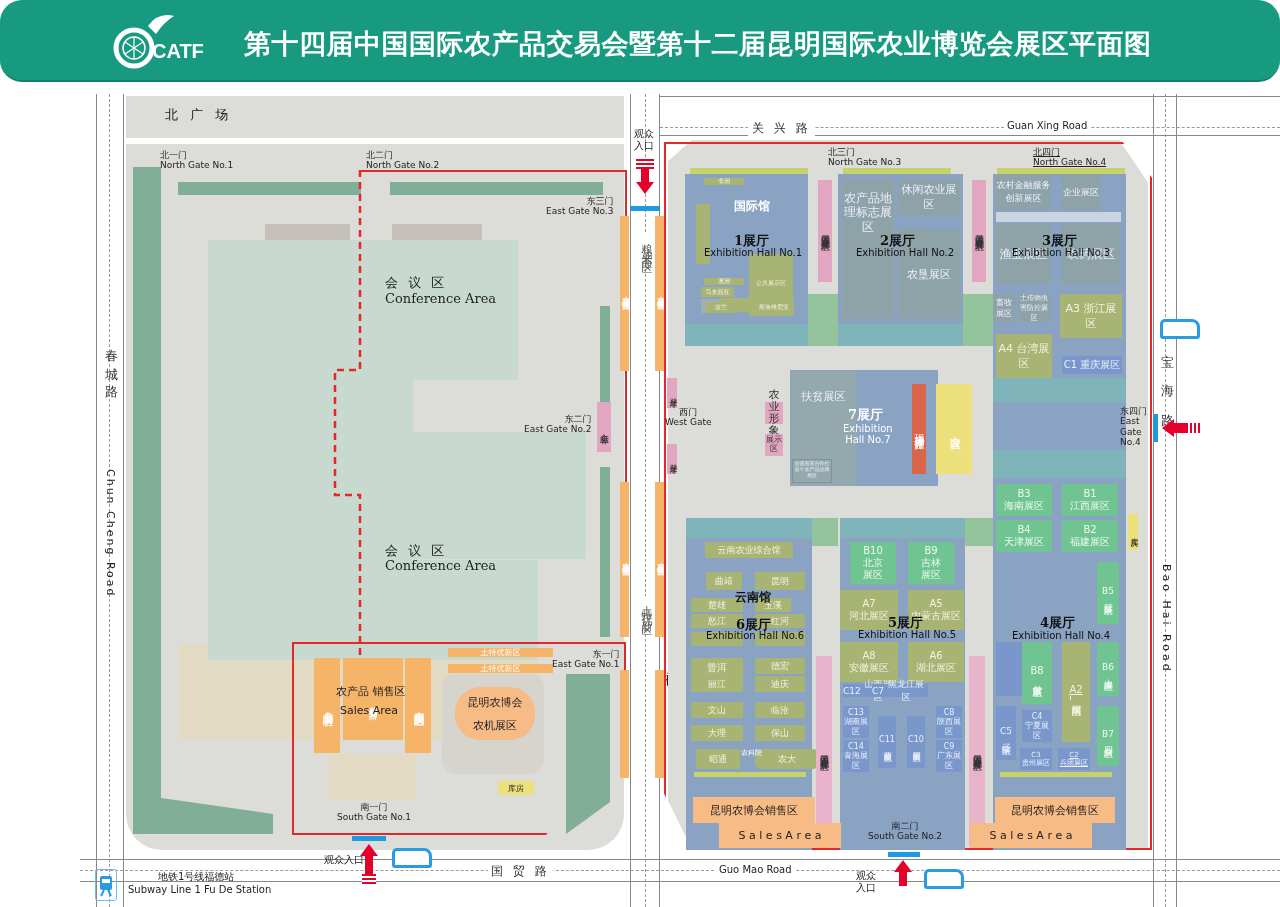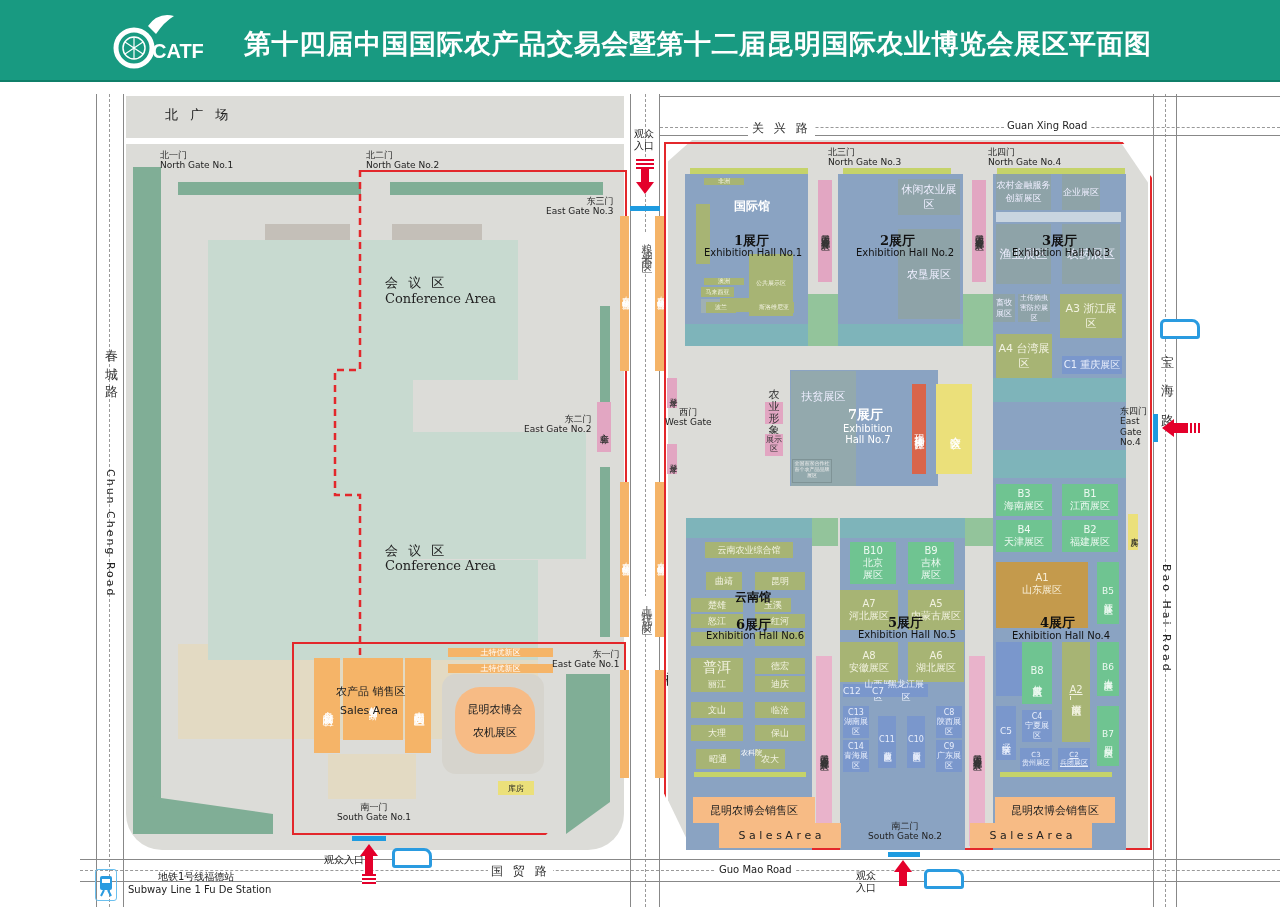--- a/index.html
+++ b/index.html
@@ -1,18 +1,18 @@
 <!DOCTYPE html>
 <html><head>
 <meta charset="utf-8">
 <style>
   *{box-sizing:border-box;margin:0;padding:0;}
   body{width:1280px;height:907px;background:#fff;font-family:"DejaVu Sans","Liberation Sans",sans-serif;position:relative;overflow:hidden;color:#222;}
   .abs{position:absolute;}
-  .header{left:0;top:0;width:1280px;height:82px;background:#189a81;border-bottom:2px solid #0f7f69;}
+  .header{left:0;top:0;width:1280px;height:82px;background:#189a81;border-bottom:2px solid #0f7f69;border-radius:22px;}
   .logo{left:112px;top:12px;width:100px;height:58px;}
   .title{left:244px;top:26px;font-family:"DejaVu Serif","Liberation Serif",serif;font-size:27px;font-weight:bold;color:#fff;letter-spacing:0.5px;white-space:nowrap;}
   .map{left:0;top:84px;width:1280px;height:823px;}
   .road-v{border-left:1px solid #888;border-right:1px solid #888;}
   .dash-v{border-left:1px dashed #999;}
   .dash-h{border-top:1px dashed #999;}
   .line-h{border-top:1px solid #888;}
   .gray{background:#dcdcd8;}
   .green{background:#80ae96;}
   .conf{background:#c8dad0;}
@@ -142,21 +142,21 @@
   <div class="abs" style="left:336px;top:600px;font-size:11px;">农产品 销售区</div>
   <div class="abs" style="left:340px;top:620px;font-size:11px;">Sales  Area</div>
   <div class="abs beige" style="left:328px;top:670px;width:88px;height:45px;"></div>
   <div class="abs orange c lbl" style="left:448px;top:564px;width:105px;height:9px;font-size:8px;">土特优新区</div>
   <div class="abs orange c lbl" style="left:448px;top:580px;width:105px;height:9px;font-size:8px;">土特优新区</div>
   <div class="abs gate" style="left:552px;top:565px;text-align:right;">
       <div>东一门</div>
       <div>East Gate No.1</div>
     </div>
   <div class="abs" style="left:442px;top:590px;width:102px;height:100px;background:#d6d4cd;border-radius:14px;"></div>
-  <div class="abs salmon c" style="left:455px;top:603px;width:80px;height:67px;font-size:11px;flex-direction:column;gap:8px;border-radius:25px;">
+  <div class="abs salmon c" style="left:455px;top:603px;width:80px;height:53px;font-size:11px;flex-direction:column;gap:8px;border-radius:25px;">
       <div>昆明农博会</div>
       <div>农机展区</div>
     </div>
   <div class="abs yellow c" style="left:498px;top:697px;width:36px;height:14px;font-size:8px;">库房</div>
   <div class="abs gate" style="left:337px;top:718px;text-align:center;">
       <div>南一门</div>
       <div>South Gate No.1</div>
     </div>
   <div class="abs bluebar" style="left:352px;top:752px;width:34px;height:5px;"></div>
 
@@ -176,21 +176,21 @@
   <div class="abs" style="left:641px;top:85px;width:8px;height:13px;background:#e4002b;"></div>
   <div class="abs bluebar" style="left:630px;top:122px;width:30px;height:5px;"></div>
 
   <div class="abs gray" style="left:668px;top:56px;width:480px;height:710px;clip-path:polygon(5% 0,94% 0,100% 6%,100% 100%,5% 100%,0 93%,0 3%);"></div>
   <div class="abs redline" style="left:664px;top:58px;width:488px;height:708px;clip-path:polygon(0 0,94% 0,100% 5%,100% 100%,5% 100%,0 92%);"></div>
 
   <div class="abs gate" style="left:828px;top:63px;">
       <div>北三门</div>
       <div>North Gate No.3</div>
     </div>
-  <div class="abs gate" style="left:988px;top:63px;">
+  <div class="abs gate" style="left:1033px;top:63px;text-decoration:underline;">
       <div>北四门</div>
       <div>North Gate No.4</div>
     </div>
 
   <div class="abs" style="left:690px;top:84px;width:118px;height:6px;background:#c5d36a;"></div>
   <div class="abs hall" style="left:685px;top:90px;width:123px;height:150px;"></div>
   <div class="abs teal" style="left:685px;top:240px;width:123px;height:22px;"></div>
   <div class="abs olive c" style="left:704px;top:94px;width:40px;height:7px;font-size:6px;">非洲</div>
   <div class="abs olive c" style="left:704px;top:194px;width:40px;height:7px;font-size:6px;">澳洲</div>
   <div class="abs olive c" style="left:701px;top:203px;width:33px;height:10px;font-size:6px;">马来西亚</div>
@@ -203,20 +203,21 @@
   <div class="abs olive c" style="left:754px;top:218px;width:40px;height:11px;font-size:6px;">斯洛维尼亚</div>
   <div class="abs hallname" style="left:734px;top:148px;">1展厅</div>
   <div class="abs hallen" style="left:704px;top:163px;">Exhibition Hall No.1</div>
 
   <div class="abs pink c vt" style="left:818px;top:96px;width:14px;height:102px;font-size:9px;">昆明农博会花卉展区</div>
   <div class="abs" style="left:808px;top:210px;width:32px;height:52px;background:#93c49b;"></div>
 
   <div class="abs" style="left:843px;top:84px;width:108px;height:6px;background:#c5d36a;"></div>
   <div class="abs hall" style="left:838px;top:90px;width:125px;height:150px;"></div>
   <div class="abs teal" style="left:838px;top:240px;width:125px;height:22px;"></div>
+  <div class="abs c" style="left:842px;top:95px;width:52px;height:140px;background:#8ea3a8;color:#eef;font-size:12px;align-items:flex-start;padding-top:12px;line-height:1.2;">农产品地理标志展区</div>
   <div class="abs c" style="left:898px;top:95px;width:62px;height:36px;background:#8ea3a8;color:#eef;font-size:11px;">休闲农业展区</div>
   <div class="abs c" style="left:898px;top:145px;width:62px;height:90px;background:#8ea3a8;color:#eef;font-size:11px;">农垦展区</div>
   <div class="abs hallname" style="left:880px;top:148px;">2展厅</div>
   <div class="abs hallen" style="left:856px;top:163px;">Exhibition Hall No.2</div>
 
   <div class="abs pink c vt" style="left:972px;top:96px;width:14px;height:102px;font-size:9px;">昆明农博会花卉展区</div>
   <div class="abs" style="left:963px;top:210px;width:32px;height:52px;background:#93c49b;"></div>
 
   <div class="abs" style="left:997px;top:84px;width:128px;height:6px;background:#c5d36a;"></div>
   <div class="abs hall" style="left:993px;top:90px;width:133px;height:290px;"></div>
@@ -268,30 +269,30 @@
   <div class="abs olive c" style="left:755px;top:488px;width:50px;height:18px;font-size:9px;">昆明</div>
   <div class="abs olive c" style="left:691px;top:514px;width:52px;height:14px;font-size:9px;">楚雄</div>
   <div class="abs olive c" style="left:755px;top:514px;width:36px;height:14px;font-size:9px;">玉溪</div>
   <div class="abs olive c" style="left:691px;top:530px;width:52px;height:14px;font-size:9px;">怒江</div>
   <div class="abs olive c" style="left:755px;top:530px;width:50px;height:14px;font-size:9px;">红河</div>
   <div class="abs olive" style="left:691px;top:548px;width:52px;height:14px;"></div>
   <div class="abs olive" style="left:755px;top:548px;width:50px;height:14px;"></div>
   <div class="abs" style="left:735px;top:505px;font-family:'DejaVu Serif',serif;font-size:12px;font-weight:bold;color:#111;">云南馆</div>
   <div class="abs hallname" style="left:736px;top:532px;">6展厅</div>
   <div class="abs hallen" style="left:706px;top:546px;">Exhibition Hall No.6</div>
-  <div class="abs olive c" style="left:691px;top:574px;width:52px;height:20px;font-size:14px;text-align:right;">普洱</div>
+  <div class="abs olive c" style="left:691px;top:574px;width:52px;height:20px;font-size:10px;text-align:right;">普洱</div>
   <div class="abs olive c" style="left:755px;top:574px;width:50px;height:16px;font-size:9px;">德宏</div>
   <div class="abs olive c" style="left:691px;top:592px;width:52px;height:16px;font-size:9px;">丽江</div>
   <div class="abs olive c" style="left:755px;top:592px;width:50px;height:16px;font-size:9px;">迪庆</div>
   <div class="abs olive c" style="left:691px;top:618px;width:52px;height:16px;font-size:9px;">文山</div>
   <div class="abs olive c" style="left:755px;top:618px;width:50px;height:16px;font-size:9px;">临沧</div>
   <div class="abs olive c" style="left:691px;top:641px;width:52px;height:16px;font-size:9px;">大理</div>
   <div class="abs olive c" style="left:755px;top:641px;width:50px;height:16px;font-size:9px;">保山</div>
   <div class="abs olive c" style="left:696px;top:665px;width:44px;height:20px;font-size:9px;">昭通</div>
-  <div class="abs olive c" style="left:755px;top:665px;width:30px;height:20px;font-size:9px;">农大</div>
+  <div class="abs olive c" style="left:755px;top:665px;width:64px;height:20px;font-size:9px;border-radius:6px;">农大</div>
   <div class="abs" style="left:741px;top:664px;font-size:7px;color:#fff;">农科院</div>
 
   <div class="abs pink c vt" style="left:816px;top:572px;width:16px;height:190px;font-size:9px;background:#e9b3cb;">昆明农博会花卉展区</div>
   <div class="abs" style="left:812px;top:434px;width:26px;height:28px;background:#93c49b;"></div>
   <div class="abs pink c vt" style="left:969px;top:572px;width:16px;height:190px;font-size:9px;background:#e9b3cb;">昆明农博会花卉展区</div>
   <div class="abs" style="left:963px;top:434px;width:32px;height:28px;background:#93c49b;"></div>
 
   <div class="abs teal" style="left:840px;top:434px;width:125px;height:20px;"></div>
   <div class="abs hall" style="left:840px;top:454px;width:125px;height:312px;"></div>
   <div class="abs mint c bx" style="left:850px;top:458px;width:46px;height:42px;flex-direction:column;">
@@ -364,24 +365,20 @@
       <div>B1</div>
       <div>江西展区</div>
     </div>
   <div class="abs mint c bx" style="left:996px;top:436px;width:56px;height:32px;flex-direction:column;">
       <div>B4</div>
       <div>天津展区</div>
     </div>
   <div class="abs mint c bx" style="left:1062px;top:436px;width:56px;height:32px;flex-direction:column;">
       <div>B2</div>
       <div>福建展区</div>
-    </div>
-  <div class="abs gold c bx" style="left:996px;top:478px;width:92px;height:66px;flex-direction:column;align-items:center;justify-content:flex-start;padding-top:10px;">
-      <div>A1</div>
-      <div>山东展区</div>
     </div>
   <div class="abs mint c bx" style="left:1097px;top:478px;width:22px;height:62px;flex-direction:column;font-size:9px;">
       <div>B5</div>
       <div class="vt">江苏展区</div>
     </div>
   <div class="abs hallname" style="left:1040px;top:530px;">4展厅</div>
   <div class="abs hallen" style="left:1012px;top:546px;">Exhibition Hall No.4</div>
   <div class="abs bluebox c bx" style="left:996px;top:558px;width:20px;height:54px;flex-direction:column;font-size:9px;padding-left:32px;">
       <div>C6</div>
       <div class="vt">广西展区</div>

